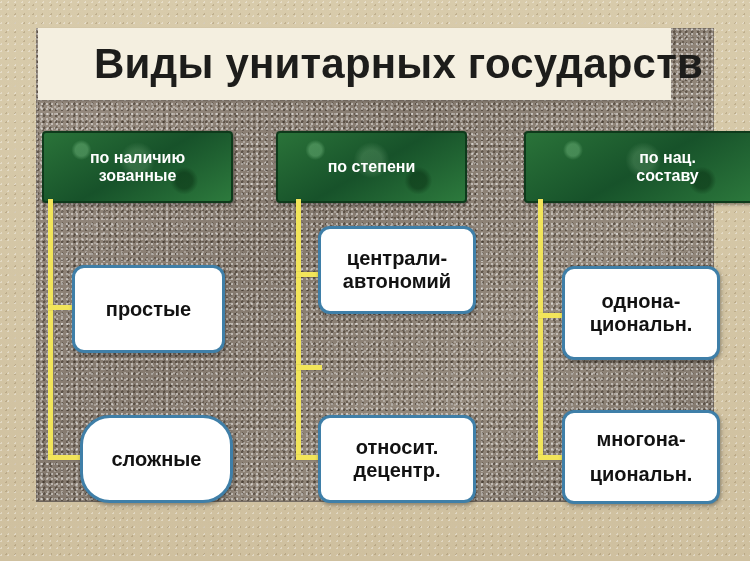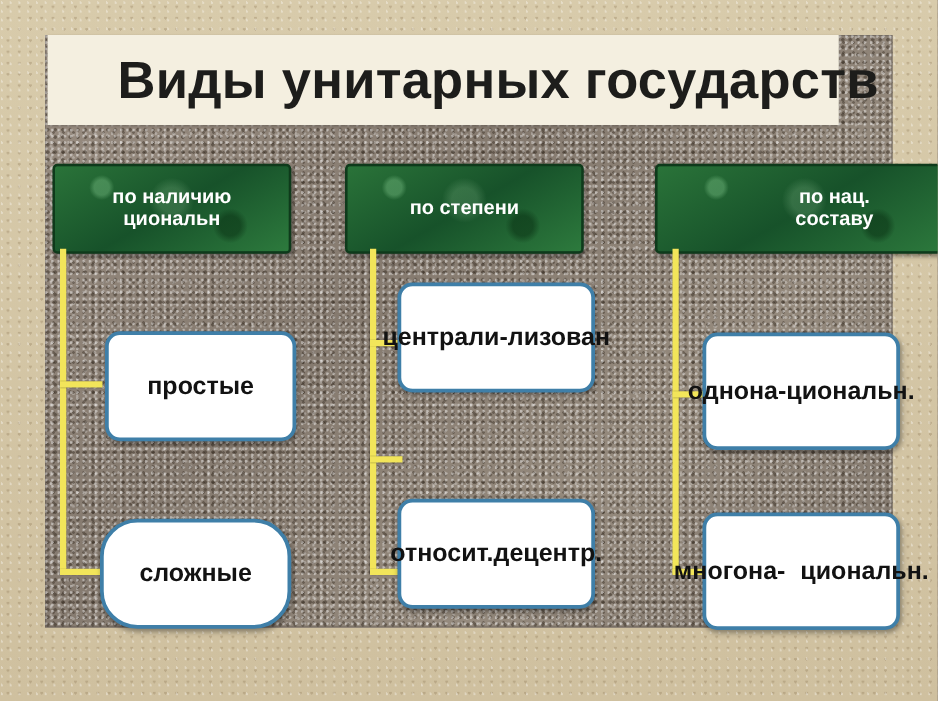--- a/index.html
+++ b/index.html
@@ -94,20 +94,21 @@
   
   .leaf {
     position: absolute;
     background: #ffffff;
     border: 3px solid #3f7fa8;
     border-radius: 12px;
     color: #121212;
     font-size: 20px;
     font-weight: bold;
     display: flex;
+    flex-direction: column;
     align-items: center;
     justify-content: center;
     text-align: center;
     line-height: 1.15;
     box-shadow: 1px 2px 4px rgba(0,0,0,0.35);
   }
   .leaf span { display: block; white-space: nowrap; }
 
   
   .conn {
@@ -123,51 +124,51 @@
 
 <div id="slide">
 
   <div class="texture-frame"></div>
 
   <div class="title-band"></div>
   <div class="title-text">Виды унитарных государств</div>
 
   <div class="hdr" style="left:42px; top:131px; width:187px; height:68px;">
     <span>по наличию</span>
-    <span>циональн</span>
+    <span>зованные</span>
   </div>
 
   <div class="conn v" style="left:48px; top:199px; height:260px;"></div>
   <div class="conn h" style="left:48px; top:305px; width:34px;"></div>
   <div class="conn h" style="left:48px; top:455px; width:34px;"></div>
 
-  <div class="leaf" style="left:84px; top:265px; width:147px; height:82px;">
+  <div class="leaf" style="left:72px; top:265px; width:147px; height:82px;">
     <span>простые</span>
   </div>
 
   <div class="leaf" style="left:80px; top:415px; width:147px; height:82px;border-radius:30px;">
     <span>сложные</span>
   </div>
 
   <div class="hdr" style="left:276px; top:131px; width:187px; height:68px;">
     <span>по степени</span>
   </div>
 
   <div class="conn v" style="left:296px; top:199px; height:260px;"></div>
   <div class="conn h" style="left:296px; top:272px; width:26px;"></div>
   <div class="conn h" style="left:296px; top:365px; width:26px;"></div>
   <div class="conn h" style="left:296px; top:455px; width:26px;"></div>
 
   <div class="leaf" style="left:318px; top:226px; width:152px; height:82px;">
     <span>централи-</span>
-    <span>лизован</span>
+    <span>автономий</span>
   </div>
 
 
-  <div class="leaf" style="left:318px; top:399px; width:152px; height:82px;">
+  <div class="leaf" style="left:318px; top:415px; width:152px; height:82px;">
     <span>относит.</span>
     <span>децентр.</span>
   </div>
 
   <div class="hdr" style="left:524px; top:131px; width:187px; height:68px;padding-left:48px;">
     <span>по нац.</span>
     <span>составу</span>
   </div>
 
   <div class="conn v" style="left:538px; top:199px; height:260px;"></div>

